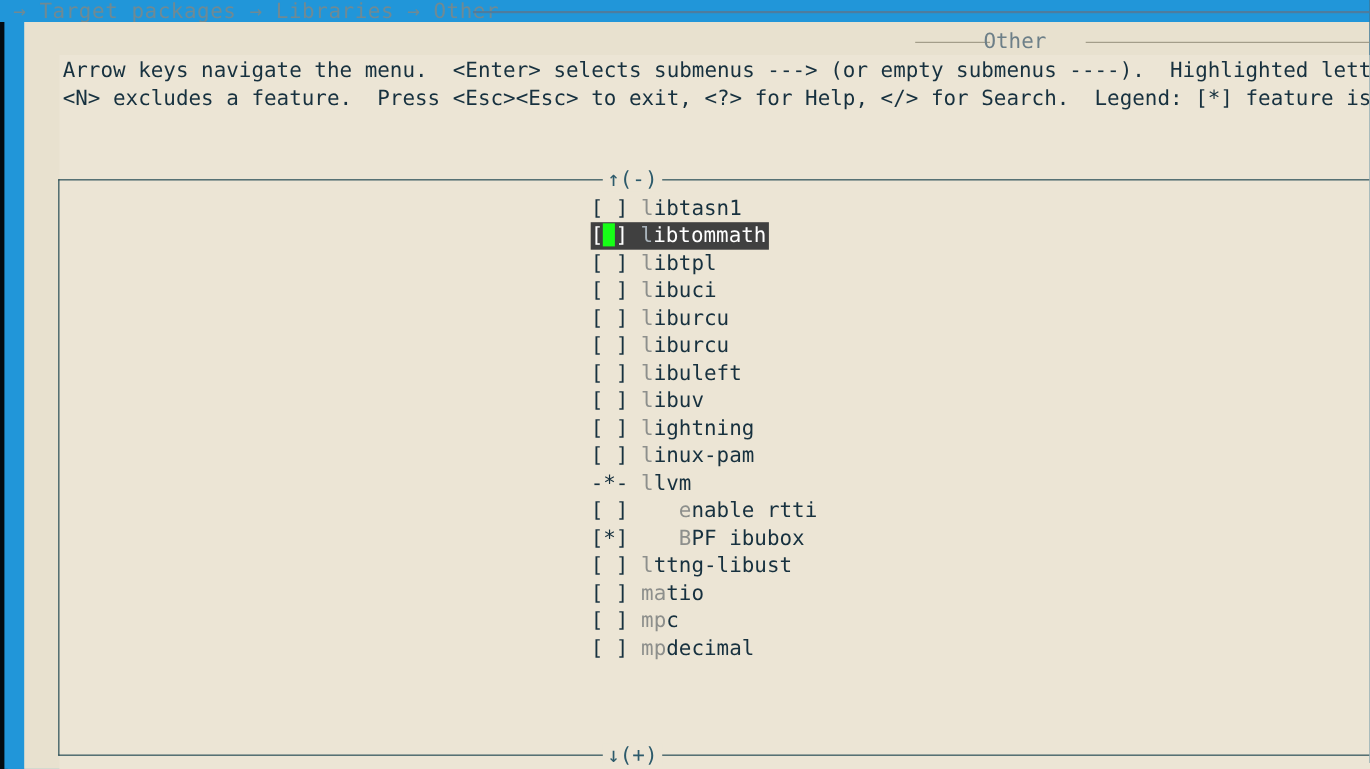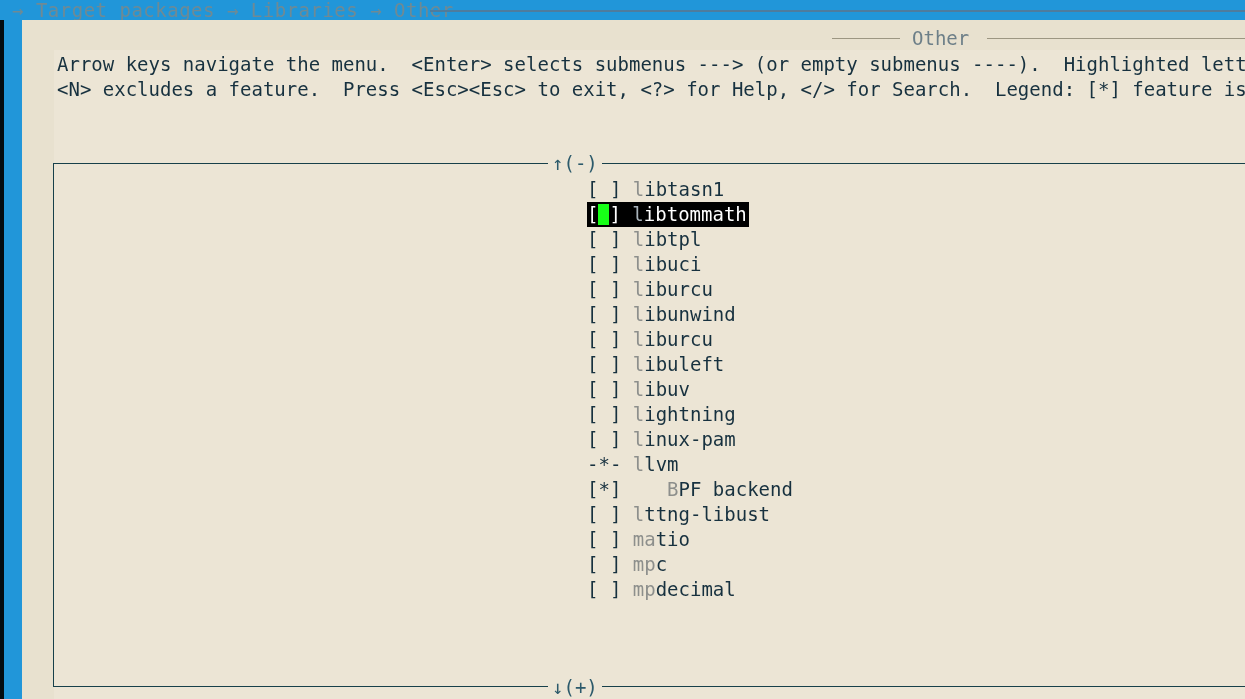--- a/index.html
+++ b/index.html
@@ -86,21 +86,21 @@
   }
 
   
   .title-wrap {
     position: absolute;
     left: 832px; top: 26px;
     width: 260px; height: 24px;
   }
   .title-text {
     position: absolute;
-    left: 80px; top: 0;
+    left: 62px; top: 0;
     font-size: 19px;
     line-height: 24px;
     color: #6d7f88;
     white-space: pre;
   }
   .title-rule-l {
     position: absolute;
     left: 0px; top: 12px;
     width: 68px; height: 1px;
     background: #9c9682;
@@ -150,21 +150,21 @@
     line-height: 22px;
     color: #2c5a6b;
     background: #ece5d5;
     padding: 0 4px;
     white-space: pre;
   }
 
   
   .menu-list {
     position: absolute;
-    left: 587px; top: 177px;
+    left: 537px; top: 177px;
     width: 640px;
   }
   .menu-row {
     position: relative;
     height: 25px;
     line-height: 25px;
     font-size: 19px;
     white-space: pre;
     color: #17313f;
     width: fit-content;
@@ -175,21 +175,21 @@
   }
   .menu-row .hot {
     color: #8d8f8c;
   }
   .menu-row .rest {
     color: #17313f;
   }
 
   
   .menu-row.selected {
-    background: #000000;
+    background: #404040;
     color: #ffffff;
   }
   .menu-row.selected .mark { color: #ffffff; }
   .menu-row.selected .hot  { color: #a9b3bb; }
   .menu-row.selected .rest { color: #ffffff; }
   .cursor-block {
     display: inline-block;
     width: 11px;
     height: 21px;
     background: #17ff17;
@@ -228,27 +228,27 @@
 
   <div class="scroll-top">↑(-)</div>
   <div class="scroll-bottom">↓(+)</div>
 
   <div class="menu-list" id="menu-list">
       <div class="menu-row"><span class="mark">[ ]</span><span> </span><span class="hot">l</span><span class="rest">ibtasn1</span></div>
       <div class="menu-row selected"><span class="mark"><span>[</span><span class="cursor-block"></span><span>]</span></span><span> </span><span class="hot">l</span><span class="rest">ibtommath</span></div>
       <div class="menu-row"><span class="mark">[ ]</span><span> </span><span class="hot">l</span><span class="rest">ibtpl</span></div>
       <div class="menu-row"><span class="mark">[ ]</span><span> </span><span class="hot">l</span><span class="rest">ibuci</span></div>
       <div class="menu-row"><span class="mark">[ ]</span><span> </span><span class="hot">l</span><span class="rest">iburcu</span></div>
-      <div class="menu-row"><span class="mark">[ ]</span><span> </span><span class="hot">l</span><span class="rest">ibunwind</span></div>
       <div class="menu-row"><span class="mark">[ ]</span><span> </span><span class="hot">l</span><span class="rest">iburcu</span></div>
       <div class="menu-row"><span class="mark">[ ]</span><span> </span><span class="hot">l</span><span class="rest">ibuleft</span></div>
       <div class="menu-row"><span class="mark">[ ]</span><span> </span><span class="hot">l</span><span class="rest">ibuv</span></div>
       <div class="menu-row"><span class="mark">[ ]</span><span> </span><span class="hot">l</span><span class="rest">ightning</span></div>
       <div class="menu-row"><span class="mark">[ ]</span><span> </span><span class="hot">l</span><span class="rest">inux-pam</span></div>
       <div class="menu-row"><span class="mark">-*-</span><span> </span><span class="hot">l</span><span class="rest">lvm</span></div>
-      <div class="menu-row"><span class="mark">[*]</span><span>    </span><span class="hot">B</span><span class="rest">PF backend</span></div>
+      <div class="menu-row"><span class="mark">[ ]</span><span>    </span><span class="hot">e</span><span class="rest">nable rtti</span></div>
+      <div class="menu-row"><span class="mark">[*]</span><span>    </span><span class="hot">B</span><span class="rest">PF ibubox</span></div>
       <div class="menu-row"><span class="mark">[ ]</span><span> </span><span class="hot">l</span><span class="rest">ttng-libust</span></div>
       <div class="menu-row"><span class="mark">[ ]</span><span> </span><span class="hot">ma</span><span class="rest">tio</span></div>
       <div class="menu-row"><span class="mark">[ ]</span><span> </span><span class="hot">mp</span><span class="rest">c</span></div>
       <div class="menu-row"><span class="mark">[ ]</span><span> </span><span class="hot">mp</span><span class="rest">decimal</span></div>
     </div>
 
 </div>
 
 </body></html>

